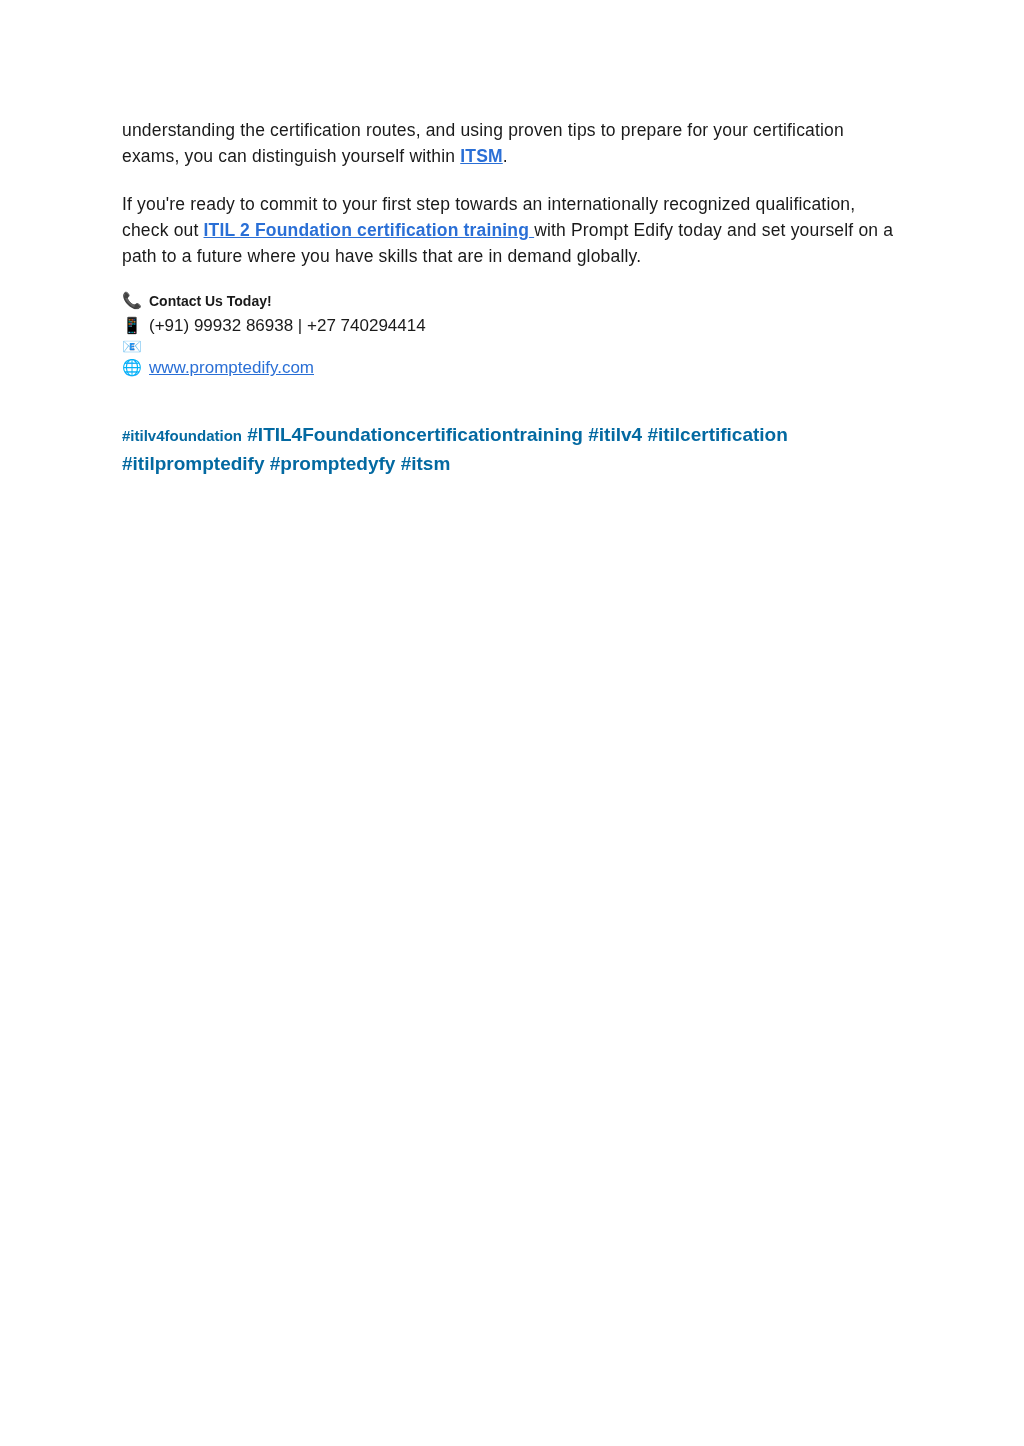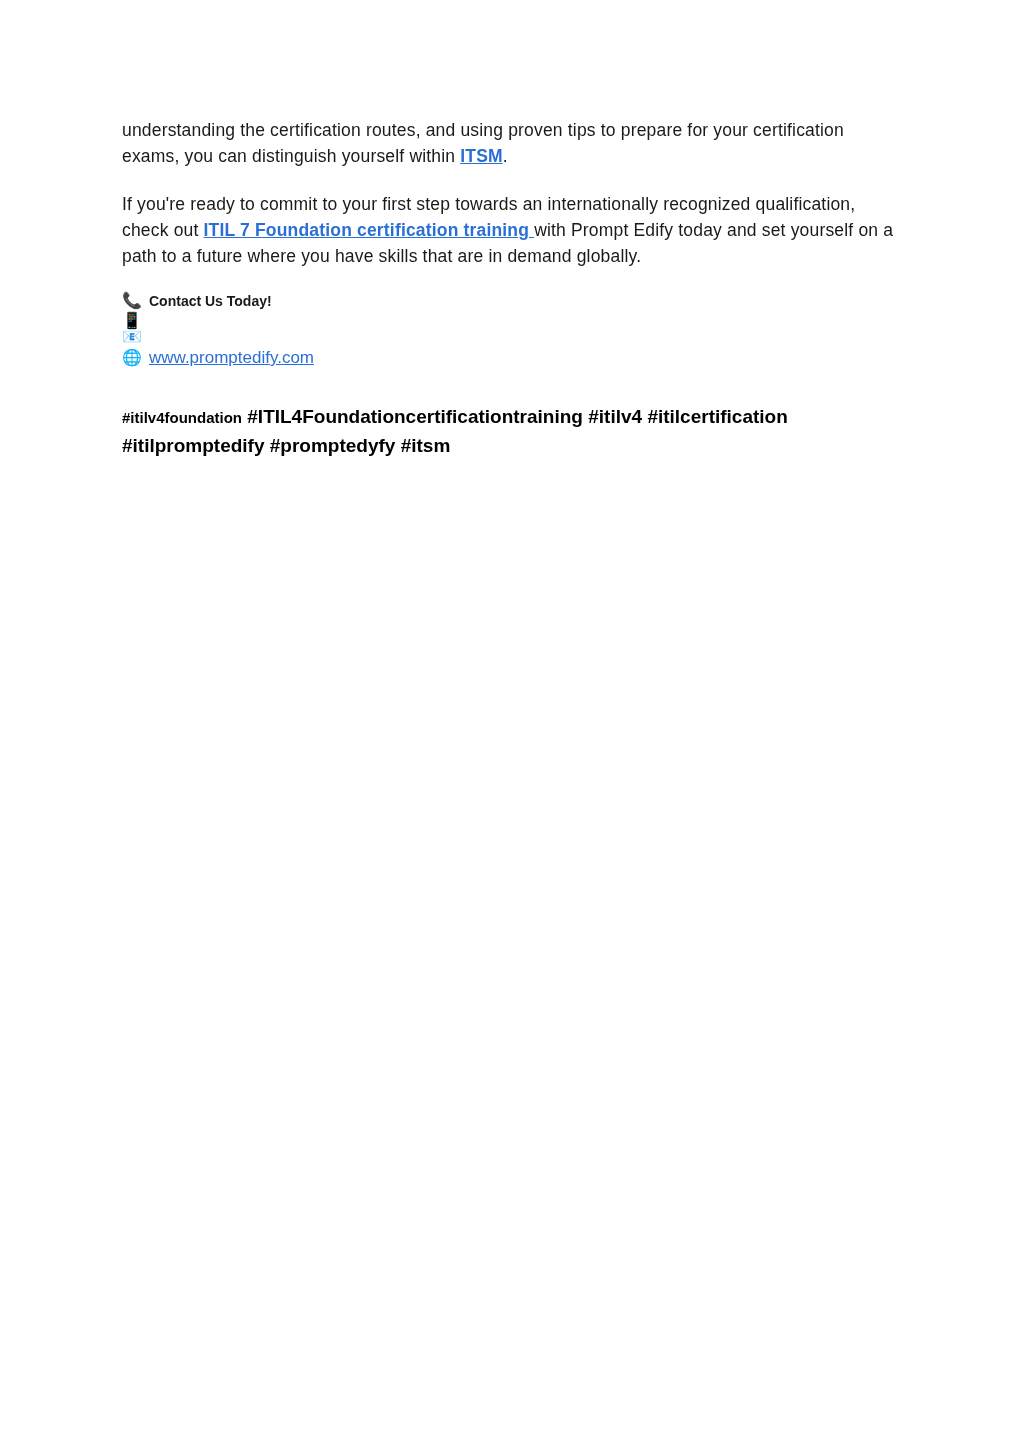--- a/index.html
+++ b/index.html
@@ -64,51 +64,52 @@
     font-size: 14px;
   }
   .contact-line a {
     color: #2a6fd6;
     text-decoration: underline;
   }
   .phone-emoji {
     font-size: 16px;
   }
   .hashtags {
-    margin-top: 32px;
+    margin-top: 40px;
     font-size: 19px;
     font-weight: bold;
     line-height: 1.5;
-    color: #000000;
+    color: #0369a1;
   }
   .hashtags .small-tag {
     font-size: 15px;
     font-weight: bold;
   }
   .globe {
     color: #2a6fd6;
   }
 </style>
 </head>
 <body>
 
 <div class="page">
   <div class="content">
 
     <p class="para"><span>understanding the certification routes, and using proven tips to prepare for your certification exams, you can distinguish yourself within </span><a class="link" href="#">ITSM</a><span>.</span></p>
 
-    <p class="para"><span>If you're ready to commit to your first step towards an internationally recognized qualification, check out </span><a class="link" href="#">ITIL 7 Foundation certification training </a><span>with Prompt Edify today and set yourself on a path to a future where you have skills that are in demand globally.</span></p>
+    <p class="para"><span>If you're ready to commit to your first step towards an internationally recognized qualification, check out </span><a class="link" href="#">ITIL 2 Foundation certification training </a><span>with Prompt Edify today and set yourself on a path to a future where you have skills that are in demand globally.</span></p>
 
     <div class="contact-block">
       <div class="contact-line">
         <span class="glyph phone-emoji">📞</span>
         <span class="contact-title">Contact Us Today!</span>
       </div>
       <div class="contact-line">
         <span class="glyph">📱</span>
+        <span>(+91) 99932 86938 | +27 740294414</span>
       </div>
       <div class="contact-line">
         <span class="glyph">📧</span>
       </div>
       <div class="contact-line">
         <span class="glyph globe">🌐</span>
         <a href="#">www.promptedify.com</a>
       </div>
     </div>
 

